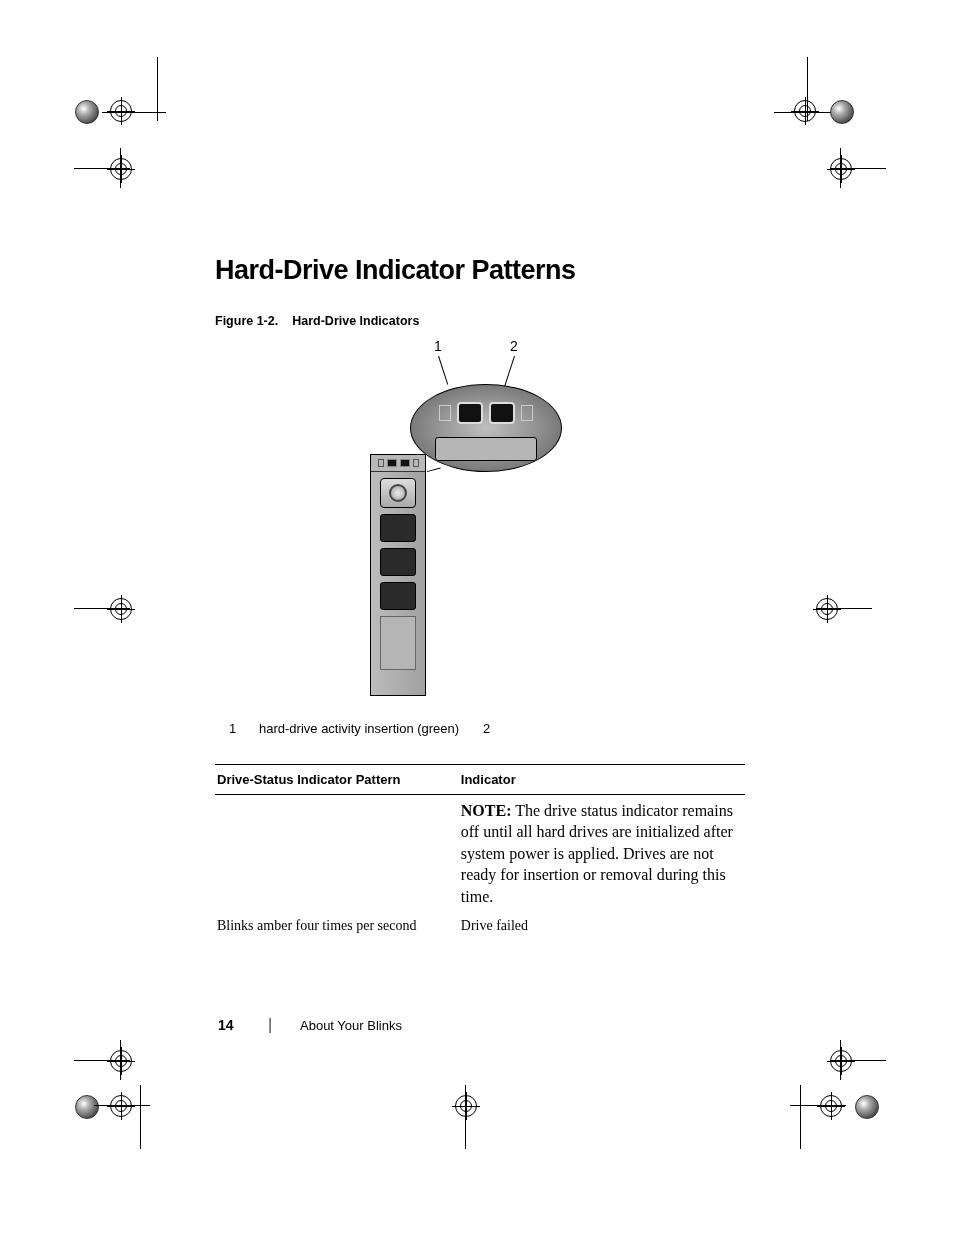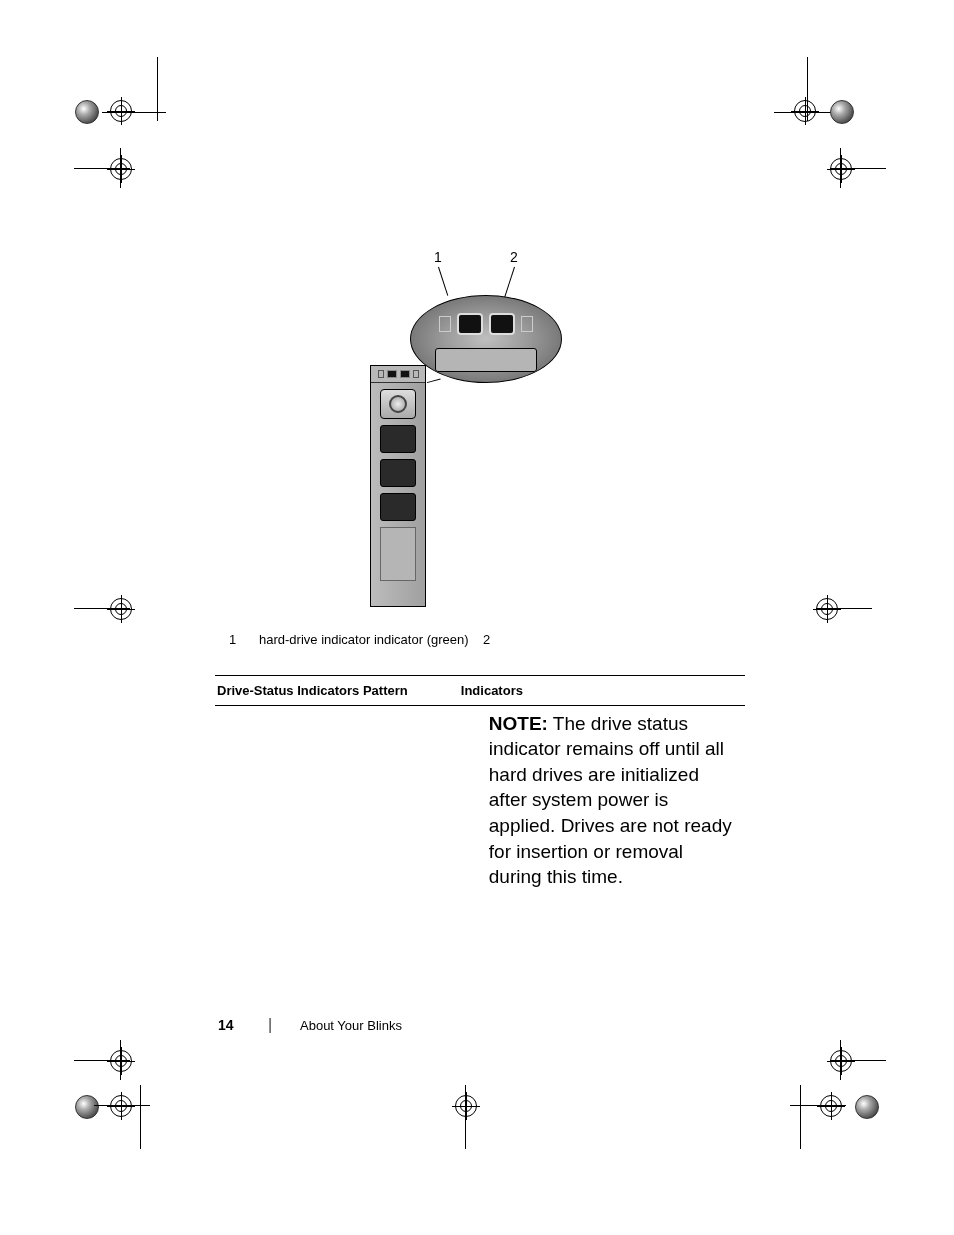--- a/index.html
+++ b/index.html
@@ -163,24 +163,23 @@
     border-top: 1.3px solid #000;
     border-bottom: 1.3px solid #000;
   }
   table.status td {
     vertical-align: top;
     padding: 5px 10px 5px 2px;
     font-family: "Times New Roman", serif;
   }
   .col-pattern { width: 46%; }
   .note-block {
-    font-family: Liberation Sans, sans-serif;
-    font-size: 19px;
+    font-family: Liberation Serif, serif;
+    font-size: 16px;
     line-height: 1.35;
-    margin-left: 28px;
   }
   .note-block .note-label { font-weight: 700; }
   .pnum {
     position: absolute;
     left: 218px;
     top: 1017px;
     font-family: Arial, Helvetica, sans-serif;
     font-size: 14px;
     font-weight: 700;
     text-align: right;
@@ -310,21 +309,25 @@
 <div class="reg" style="left:820px; top:1095px;">
     <div class="in"></div>
   </div>
 <div class="mark" style="left:790px; top:1095px;">
   <div class="v" style="left:10px; top:-10px; height:64px;"></div>
   <div class="h" style="left:0px; top:10px; width:56px;"></div>
 </div>
 
 <div class="content">
 
-
+  <h1 class="title">Hard-Drive Indicator Patterns</h1>
+
+  <p class="fig-caption">
+    <span>Figure 1-2.</span><span class="sep"></span><span>Hard-Drive Indicators</span>
+  </p>
 
   <div class="figure-wrap">
     <div class="figure">
       <span class="callout-num" style="left:64px; top:-6px;">1</span>
       <span class="callout-num" style="left:140px; top:-6px;">2</span>
 
       <div class="leader" style="left:68px; top:12px; width:1px; height:30px; transform:rotate(-18deg); transform-origin:top;"></div>
       <div class="leader" style="left:144px; top:12px; width:1px; height:34px; transform:rotate(18deg); transform-origin:top;"></div>
 
       <div class="zoom-ellipse">
@@ -351,44 +354,48 @@
         <div class="grille-sq"></div>
         <div class="grille-sq"></div>
         <div class="grille-sq"></div>
         <div class="carrier-foot"></div>
       </div>
     </div>
   </div>
 
   <div class="legend">
     <div class="num">1</div>
-    <div>hard-drive indicator indicator (green)</div>
+    <div>hard-drive activity insertion (green)</div>
     <div class="num">2</div>
   </div>
 
   <table class="status">
     <colgroup>
         <col class="col-pattern">
         <col>
       </colgroup>
     <thead>
       <tr>
-        <th>Drive-Status Indicators Pattern</th>
-        <th>Indicators</th>
+        <th>Drive-Status Indicator Pattern</th>
+        <th>Indicator</th>
       </tr>
     </thead>
     <tbody>
       <tr>
         <td></td>
         <td>
           <div class="note-block">
             <span class="note-label">NOTE:</span><span> The drive status indicator remains off until all hard drives are initialized after system power is applied. Drives are not ready for insertion or removal during this time.</span>
           </div>
         </td>
       </tr>
+      <tr>
+        <td>Blinks amber four times per second</td>
+        <td>Drive failed</td>
+      </tr>
     </tbody>
   </table>
 
 </div>
 
 <div class="pnum">14</div>
 <div class="psep">|</div>
 <div class="ptxt">About Your Blinks</div>
 
 </body></html>

